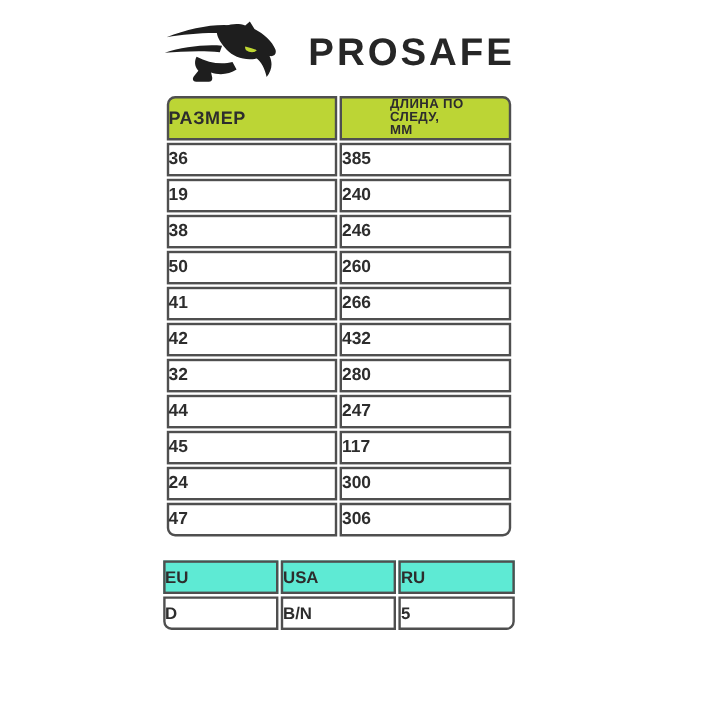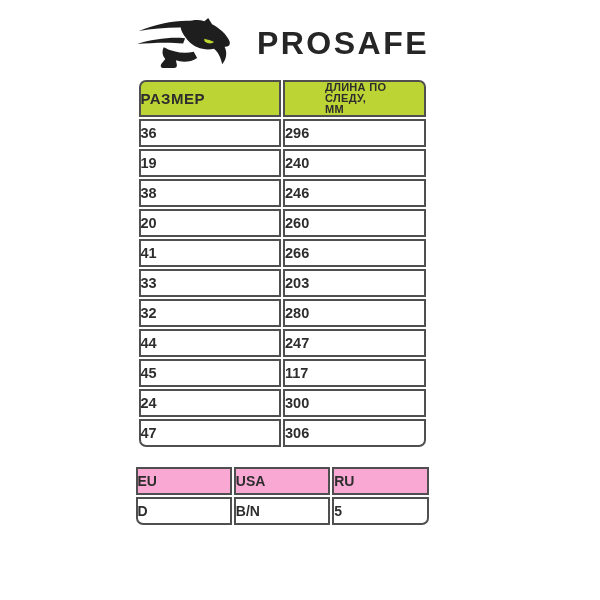--- a/index.html
+++ b/index.html
@@ -24,21 +24,21 @@
   .sizes td{height:24px;font-size:14.5px;}
   .sizes thead th:first-child{border-top-left-radius:7px;}
   .sizes thead th:last-child{border-top-right-radius:7px;}
   .sizes tbody tr:last-child td:first-child{border-bottom-left-radius:7px;}
   .sizes tbody tr:last-child td:last-child{border-bottom-right-radius:7px;}
 
   
   table.fullness{width:297px;margin:16px auto 0;}
   .fullness td,.fullness th{height:24px;font-size:14px;}
   .fullness .title-cell{border-top-left-radius:7px;border-top-right-radius:7px;letter-spacing:0.5px;}
-  .fullness .hdr th{background:#f9a8d4;}
+  .fullness .hdr th{background:#5eead4;}
   .fullness tr:last-child td:first-child{border-bottom-left-radius:7px;}
   .fullness tr:last-child td:last-child{border-bottom-right-radius:7px;}
 </style>
 </head>
 <body>
 
 <div class="page">
 
   <div class="logo-row">
     <svg class="logo-mark" viewBox="0 0 105 56" aria-hidden="true">
@@ -59,41 +59,41 @@
         <th class="col-size">РАЗМЕР</th>
         <th class="col-len">
           <span style="display:block">ДЛИНА ПО СЛЕДУ,</span>
           <span style="display:block">ММ</span>
         </th>
       </tr>
     </thead>
     <tbody>
       <tr>
           <td>36</td>
-          <td>296</td>
+          <td>385</td>
         </tr>
       <tr>
           <td>19</td>
           <td>240</td>
         </tr>
       <tr>
           <td>38</td>
           <td>246</td>
         </tr>
       <tr>
-          <td>20</td>
+          <td>50</td>
           <td>260</td>
         </tr>
       <tr>
           <td>41</td>
           <td>266</td>
         </tr>
       <tr>
-          <td>33</td>
-          <td>203</td>
+          <td>42</td>
+          <td>432</td>
         </tr>
       <tr>
           <td>32</td>
           <td>280</td>
         </tr>
       <tr>
           <td>44</td>
           <td>247</td>
         </tr>
       <tr>

